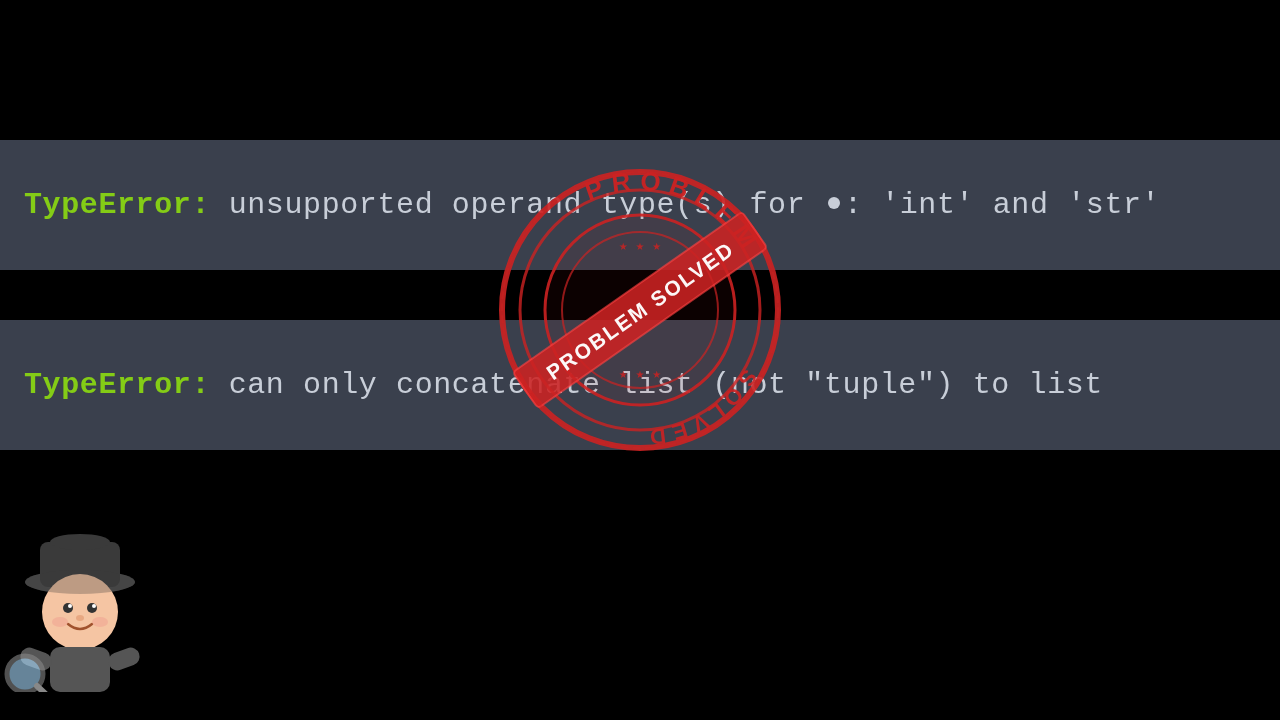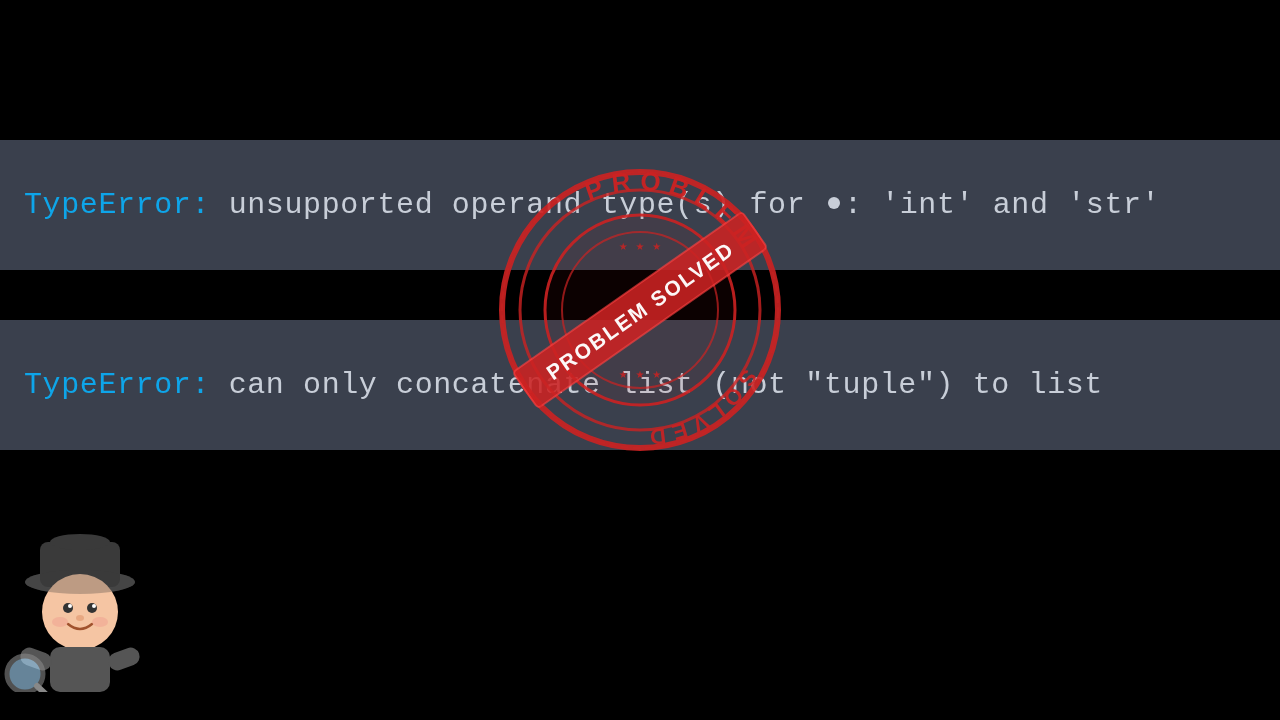--- a/index.html
+++ b/index.html
@@ -50,22 +50,22 @@
     }
 
     .error-text {
       font-size: 30px;
       letter-spacing: 0.02em;
       white-space: nowrap;
       color: #c8ced8;
     }
 
     .error-keyword {
-      color: #0ea5e9;
-      font-weight: normal;
+      color: #84cc16;
+      font-weight: bold;
       margin-top: 8px;
     }
 
     .stamp-container {
       position: absolute;
       top: 150px;
       left: 50%;
       transform: translateX(-50%);
       width: 320px;
       height: 320px;

